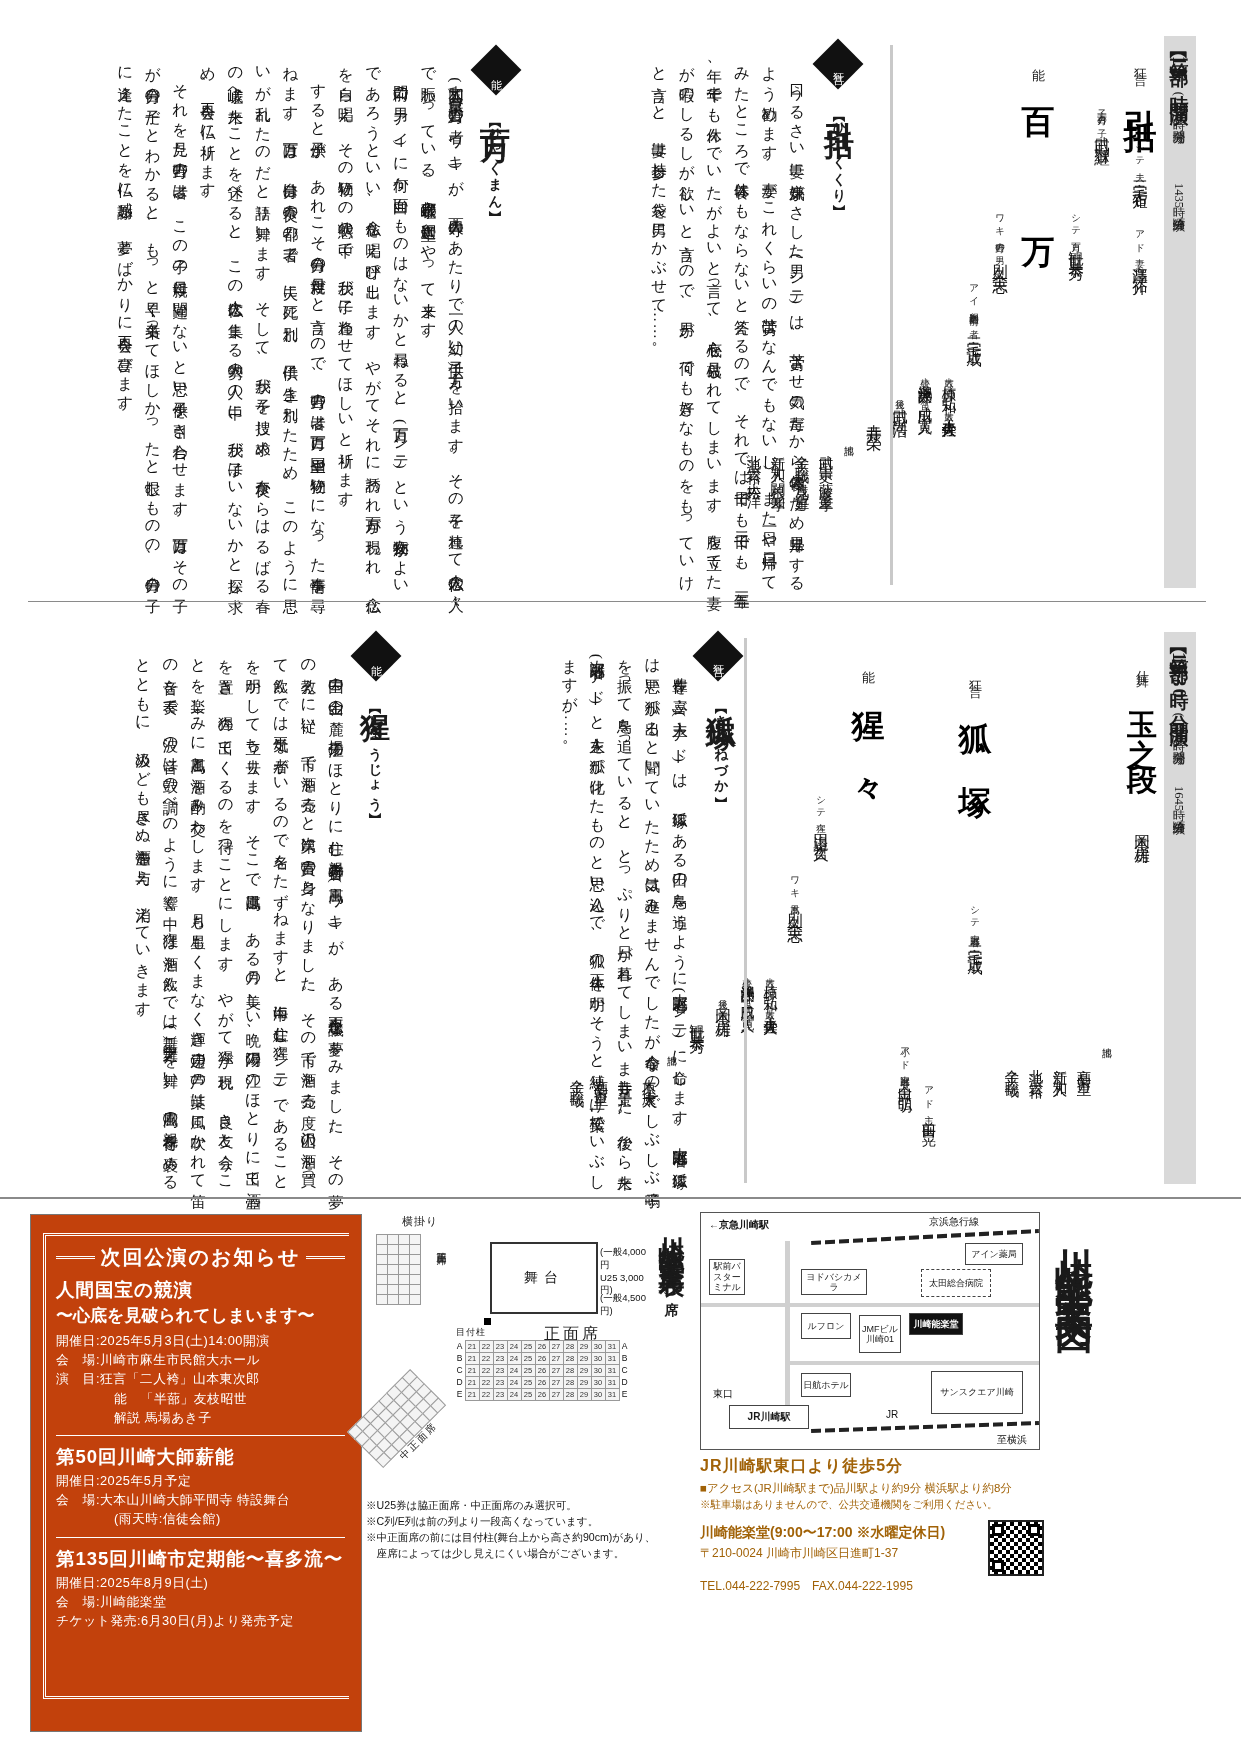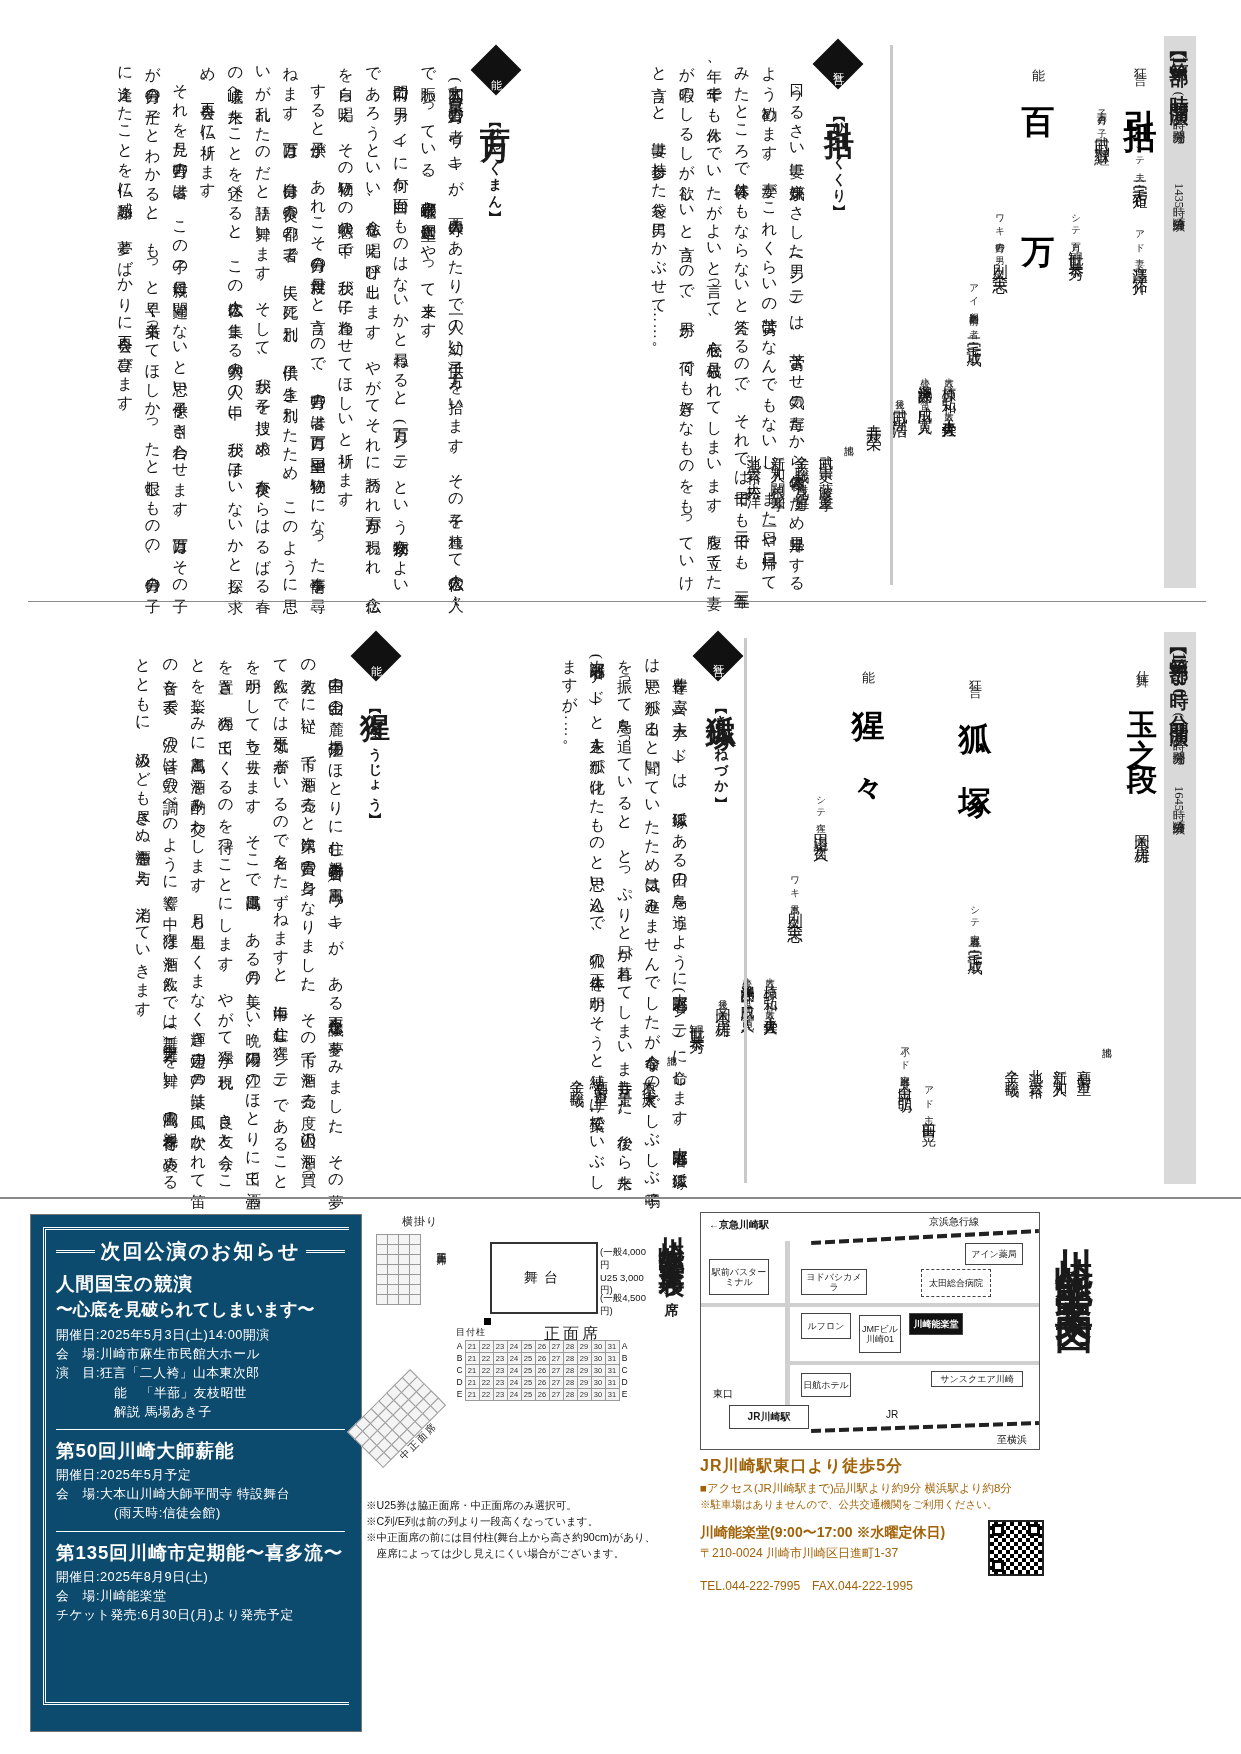--- a/index.html
+++ b/index.html
@@ -27,22 +27,22 @@
   .ptitle{writing-mode:vertical-rl;font-weight:700}
   .ptitle .t{font-size:30px;letter-spacing:6px}
   .ptitle .k{font-size:13.5px;font-weight:700;letter-spacing:1px}
   
   .desc{writing-mode:vertical-rl;text-orientation:mixed;font-size:15.5px;line-height:1.78;
         letter-spacing:1.2px;color:#151515;text-align:justify}
   .desc p{margin:0;padding:0}
   .rule-v{background:#c9c9c9;width:3px}
   .rule-h{background:#8a8a8a;height:1px}
   
-  .annbox{background:#0c4a6e;color:#fff;font-family:"Liberation Sans",sans-serif;
-          border:1px solid #777;box-sizing:border-box;padding:12px 12px}
+  .annbox{background:#c2410c;color:#fff;font-family:"Liberation Sans",sans-serif;
+          border:1px solid #777;box-sizing:border-box;padding:18px 12px}
   .anninner{border-left:3px double #fff;border-top:3px double #fff;border-bottom:3px double #fff;padding:8px 4px 6px 10px;height:calc(100% - 14px);box-sizing:border-box}
   .annhead{display:flex;align-items:center;gap:6px;font-size:20px;font-weight:bold;letter-spacing:2px;margin-bottom:6px}
   .annhead::before,.annhead::after{content:"";flex:1;border-top:3px double #fff}
   .et{font-size:18.5px;font-weight:bold;margin:4px 0 2px 0;letter-spacing:1px}
   .et2{font-size:17px;font-weight:bold;margin:0 0 4px 0}
   .el{font-size:12.8px;line-height:1.5;letter-spacing:0.5px}
   .el.ind{padding-left:58px}
   .annhr{border:none;border-top:1px solid #fff;margin:8px 0}
   .annnote{font-size:10.5px;line-height:1.45;margin-top:8px}
   
@@ -468,30 +468,30 @@
     <span class="big">川崎能楽堂座席表</span><span class="small">(148席)</span>
   </div>
 
   <div class="abs mapbox" style="left:700px;top:1212px;width:338px;height:236px">
     <div class="mlabel" style="left:8px;top:5px;font-weight:bold">←京急川崎駅</div>
     <div class="rail" style="left:110px;top:22px;width:228px;transform:rotate(-3deg)"></div>
     <div class="mlabel" style="left:228px;top:2px">京浜急行線</div>
     <div class="road" style="left:84px;top:28px;width:5px;height:180px"></div>
     <div class="road" style="left:0px;top:90px;width:338px;height:4px"></div>
     <div class="road" style="left:84px;top:148px;width:254px;height:4px"></div>
-    <div class="mb" style="left:8px;top:46px;width:60px;height:36px">駅前バスターミナル</div>
+    <div class="mb" style="left:8px;top:46px;width:36px;height:36px">駅前バスターミナル</div>
     <div class="mb" style="left:100px;top:56px;width:66px;height:26px">ヨドバシカメラ</div>
     <div class="mb" style="left:264px;top:30px;width:58px;height:22px">アイン薬局</div>
     <div class="mb" style="left:220px;top:56px;width:70px;height:28px;border-style:dashed">太田総合病院</div>
     <div class="mb" style="left:100px;top:100px;width:50px;height:26px">ルフロン</div>
     <div class="mb" style="left:158px;top:102px;width:42px;height:38px">JMFビル川崎01</div>
     <div class="mb noh" style="left:208px;top:100px;width:54px;height:22px">川崎能楽堂</div>
     <div class="abs" style="left:980px;top:1312px"></div>
     <div class="mb" style="left:100px;top:160px;width:50px;height:24px">日航ホテル</div>
-    <div class="mb" style="left:230px;top:158px;width:92px;height:16px">サンスクエア川崎</div>
+    <div class="mb" style="left:230px;top:158px;width:92px;height:43px">サンスクエア川崎</div>
     <div class="mlabel" style="left:12px;top:174px">東口</div>
     <div class="mb" style="left:28px;top:192px;width:80px;height:24px;font-size:10px;font-weight:bold">JR川崎駅</div>
     <div class="rail" style="left:110px;top:212px;width:228px;transform:rotate(-2deg)"></div>
     <div class="mlabel" style="left:185px;top:196px">JR</div>
     <div class="mlabel" style="left:296px;top:220px">至横浜</div>
   </div>
 
   <div class="abs infoblk" style="left:700px;top:1456px;width:340px">
     <div style="font-size:16px;font-weight:bold;letter-spacing:1px">JR川崎駅東口より徒歩5分</div>
     <div style="font-size:11.5px;margin-top:4px">■アクセス(JR川崎駅まで)品川駅より約9分 横浜駅より約8分</div>

